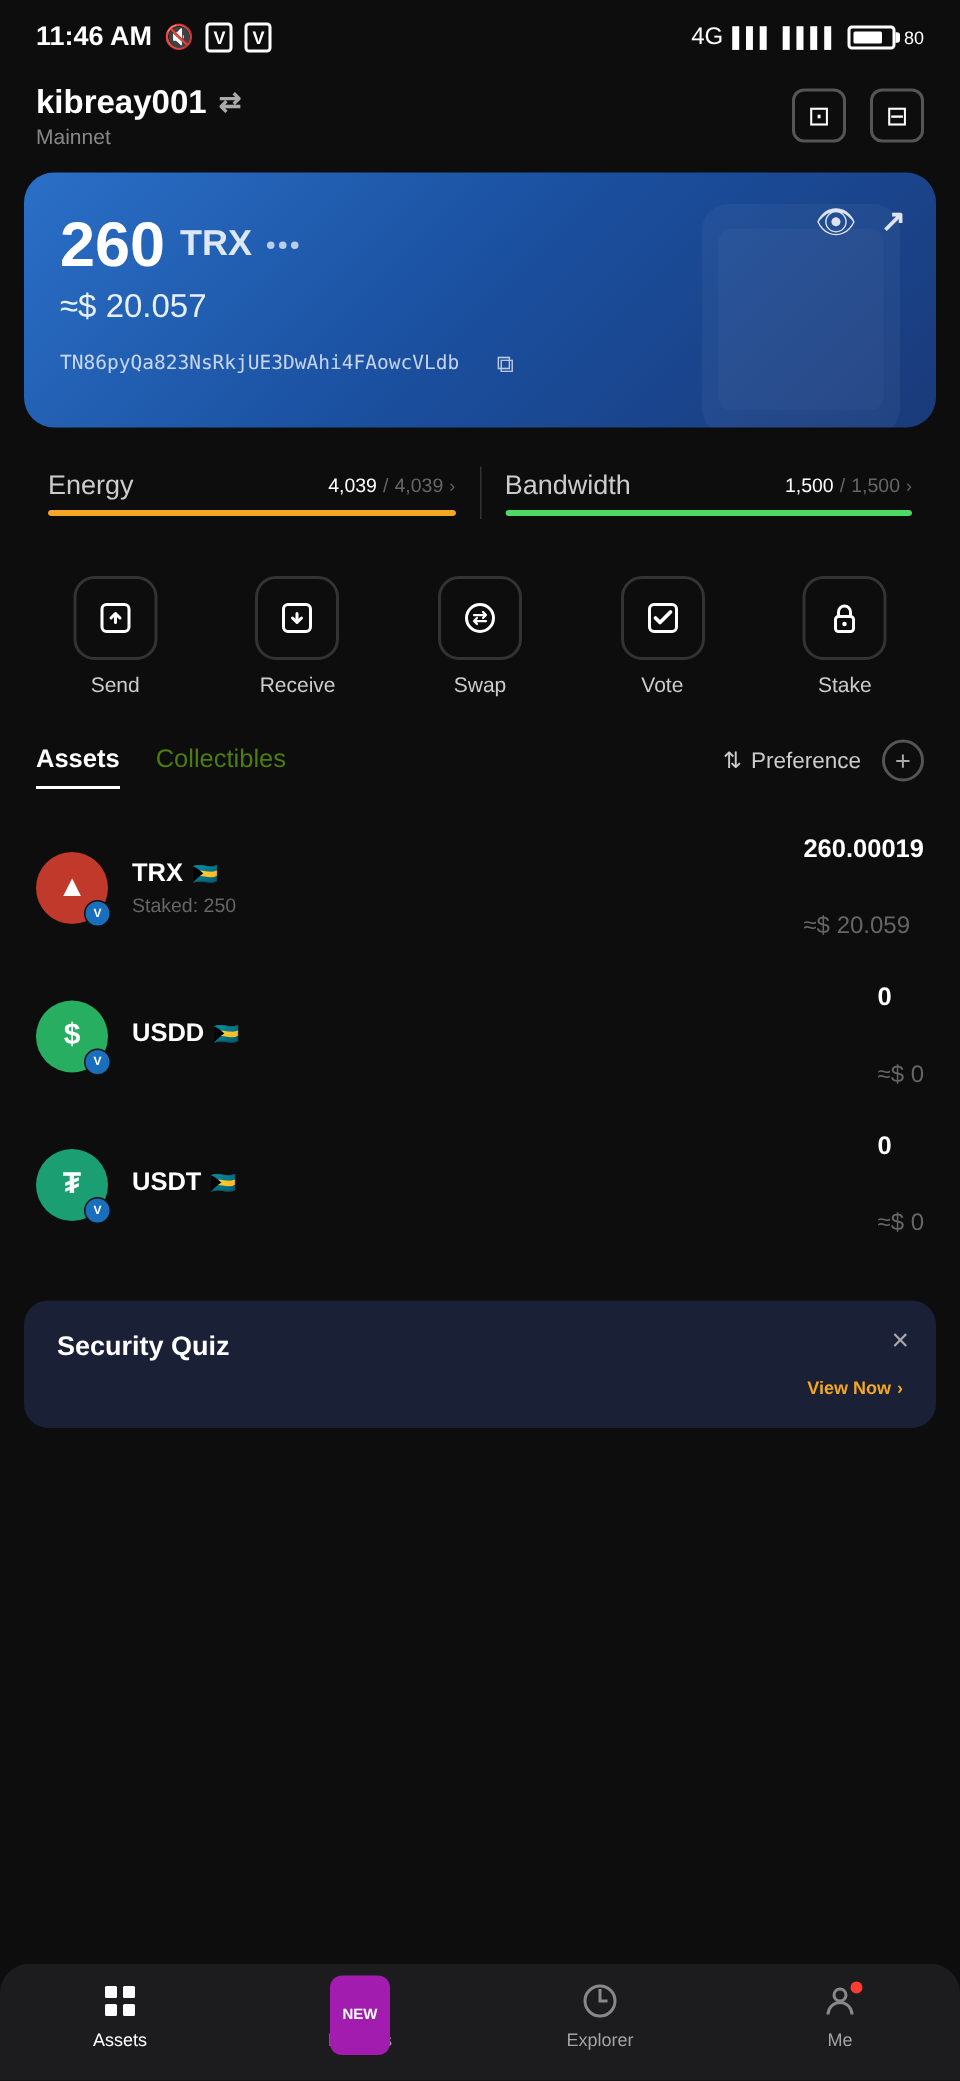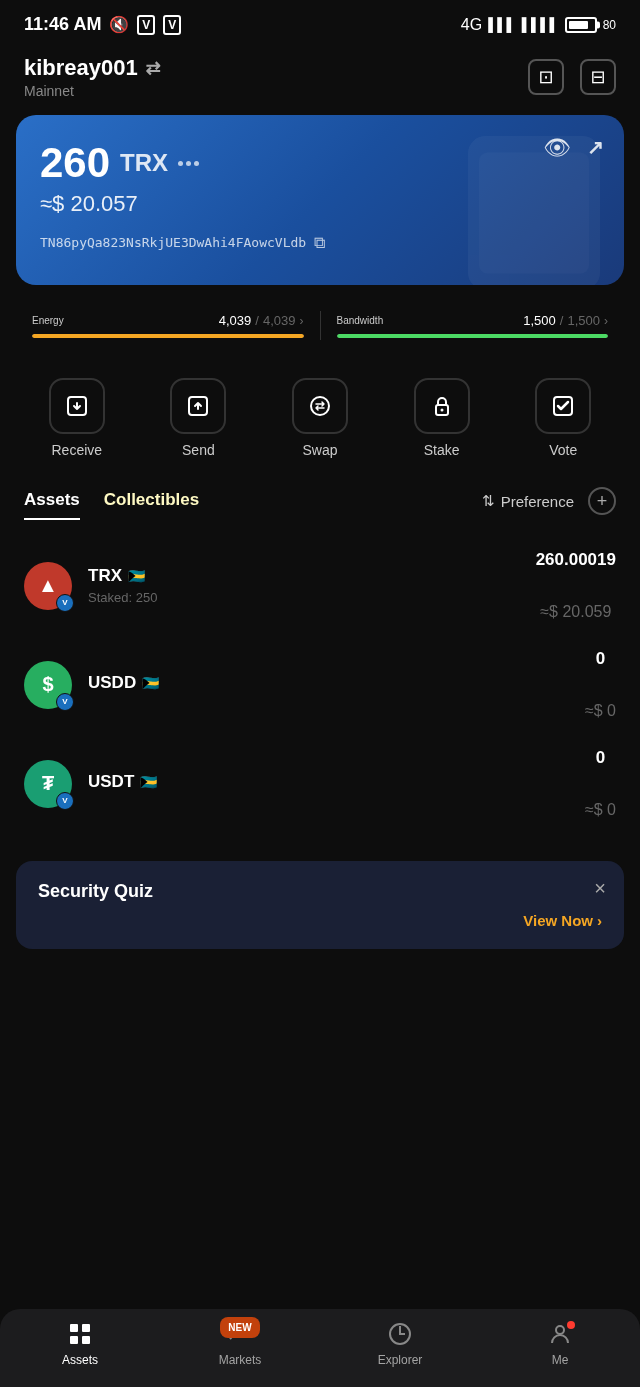--- a/index.html
+++ b/index.html
@@ -167,21 +167,21 @@
       font-size: 22px;
       font-weight: 500;
       color: rgba(255,255,255,0.9);
       margin-bottom: 16px;
     }
     .wallet-address {
       font-size: 13px;
       color: rgba(255,255,255,0.75);
       display: flex;
       align-items: center;
-      gap: 8px;
+      gap: 25px;
       font-family: monospace;
     }
     .copy-icon {
       font-size: 16px;
       cursor: pointer;
       color: rgba(255,255,255,0.7);
     }
 
     
     .resources-row {
@@ -194,21 +194,21 @@
       padding: 12px 16px;
       cursor: pointer;
     }
     .resource-label-row {
       display: flex;
       justify-content: space-between;
       align-items: center;
       margin-bottom: 6px;
     }
     .resource-label {
-      font-size: 10px;
+      font-size: 18px;
       color: #ccc;
     }
     .resource-value {
       font-size: 13px;
       color: #aaa;
       display: flex;
       align-items: flex-end;
       gap: 4px;
     }
     .resource-value .avail {
@@ -281,22 +281,22 @@
       color: #fff;
       padding: 8px 0;
       margin-right: 24px;
       cursor: pointer;
       border-bottom: 2px solid transparent;
     }
     .tab-item.active {
       border-bottom: 2px solid #fff;
     }
     .tab-item.inactive {
-      color: #fef9c3;
-      font-weight: 700;
+      color: #4d7c0f;
+      font-weight: 400;
     }
     .tabs-right {
       margin-left: auto;
       display: flex;
       align-items: center;
       gap: 14px;
     }
     .preference-btn {
       display: flex;
       align-items: center;
@@ -380,21 +380,21 @@
       color: #fff;
     }
     .asset-flag {
       font-size: 14px;
     }
     .asset-sub {
       font-size: 13px;
       color: #666;
     }
     .asset-amounts {
-      text-align: center;
+      text-align: left;
     }
     .asset-amount {
       font-size: 17px;
       font-weight: 700;
       color: #fff;
       margin-bottom: 2px;
     }
     .asset-usd {
       font-size: 16px;
       color: #666;
@@ -424,21 +424,21 @@
       margin-bottom: 10px;
     }
     .quiz-desc {
       font-size: 14px;
       color: #aaa;
       line-height: 1.5;
       margin-bottom: 14px;
     }
     .quiz-link {
       color: #f5a623;
-      font-size: 15px;
+      font-size: 12px;
       font-weight: 600;
       display: flex;
       align-items: center;
       gap: 4px;
       justify-content: flex-end;
       cursor: pointer;
     }
 
     
     .bottom-nav {
@@ -459,25 +459,25 @@
       gap: 6px;
       cursor: pointer;
       min-width: 80px;
     }
     .nav-label {
       font-size: 12px;
       color: #a3a3a3;
     }
     .nav-label.active { color: #fff; }
     .nav-badge-new {
-      background: #c2410c;
+      background: #a21caf;
       color: #fff;
       font-size: 10px;
       font-weight: 700;
-      padding: 5px 8px;
+      padding: 21px 8px;
       border-radius: 8px;
       position: absolute;
       top: -4px;
     }
     .nav-icon-wrap {
       position: relative;
       display: flex;
       justify-content: center;
     }
     .me-dot {
@@ -591,62 +591,62 @@
       <div class="resource-bar-fill bandwidth-fill"></div>
     </div>
   </div>
 </div>
 
 <div class="action-buttons">
   <div class="action-btn">
     <div class="action-btn-icon">
       <svg width="24" height="24" viewBox="0 0 24 24" fill="none">
         <rect x="3" y="3" width="18" height="18" rx="3" stroke="white" stroke-width="2" fill="none"></rect>
-        <path d="M12 9 L12 15 M9 12 L12 15 L15 12" stroke="white" stroke-width="2" stroke-linecap="round" stroke-linejoin="round"></path>
-      </svg>
-    </div>
-    <span class="action-btn-label">Receive</span>
+        <path d="M12 15 L12 9 M9 12 L12 9 L15 12" stroke="white" stroke-width="2" stroke-linecap="round" stroke-linejoin="round"></path>
+      </svg>
+    </div>
+    <span class="action-btn-label">Send</span>
   </div>
   <div class="action-btn">
     <div class="action-btn-icon">
       <svg width="24" height="24" viewBox="0 0 24 24" fill="none">
         <rect x="3" y="3" width="18" height="18" rx="3" stroke="white" stroke-width="2" fill="none"></rect>
-        <path d="M12 15 L12 9 M9 12 L12 9 L15 12" stroke="white" stroke-width="2" stroke-linecap="round" stroke-linejoin="round"></path>
-      </svg>
-    </div>
-    <span class="action-btn-label">Send</span>
+        <path d="M12 9 L12 15 M9 12 L12 15 L15 12" stroke="white" stroke-width="2" stroke-linecap="round" stroke-linejoin="round"></path>
+      </svg>
+    </div>
+    <span class="action-btn-label">Receive</span>
   </div>
   <div class="action-btn">
     <div class="action-btn-icon">
       <svg width="24" height="24" viewBox="0 0 24 24" fill="none">
         <circle cx="12" cy="12" r="9" stroke="white" stroke-width="2"></circle>
         <path d="M8 10 L16 10 M14 8 L16 10 L14 12" stroke="white" stroke-width="1.5" stroke-linecap="round" stroke-linejoin="round"></path>
         <path d="M16 14 L8 14 M10 12 L8 14 L10 16" stroke="white" stroke-width="1.5" stroke-linecap="round" stroke-linejoin="round"></path>
       </svg>
     </div>
     <span class="action-btn-label">Swap</span>
   </div>
   <div class="action-btn">
     <div class="action-btn-icon">
       <svg width="24" height="24" viewBox="0 0 24 24" fill="none">
+        <rect x="3" y="3" width="18" height="18" rx="3" stroke="white" stroke-width="2" fill="none"></rect>
+        <path d="M7 12 L10 15 L17 8" stroke="white" stroke-width="2.5" stroke-linecap="round" stroke-linejoin="round"></path>
+      </svg>
+    </div>
+    <span class="action-btn-label">Vote</span>
+  </div>
+  <div class="action-btn">
+    <div class="action-btn-icon">
+      <svg width="24" height="24" viewBox="0 0 24 24" fill="none">
         <rect x="6" y="11" width="12" height="10" rx="2" stroke="white" stroke-width="2"></rect>
         <path d="M8 11 V8 C8 5.79 9.79 4 12 4 C14.21 4 16 5.79 16 8 V11" stroke="white" stroke-width="2" stroke-linecap="round"></path>
         <circle cx="12" cy="16" r="1.5" fill="white"></circle>
       </svg>
     </div>
     <span class="action-btn-label">Stake</span>
-  </div>
-  <div class="action-btn">
-    <div class="action-btn-icon">
-      <svg width="24" height="24" viewBox="0 0 24 24" fill="none">
-        <rect x="3" y="3" width="18" height="18" rx="3" stroke="white" stroke-width="2" fill="none"></rect>
-        <path d="M7 12 L10 15 L17 8" stroke="white" stroke-width="2.5" stroke-linecap="round" stroke-linejoin="round"></path>
-      </svg>
-    </div>
-    <span class="action-btn-label">Vote</span>
   </div>
 </div>
 
 <div class="tabs-row">
   <div class="tab-item active">Assets</div>
   <div class="tab-item inactive">Collectibles</div>
   <div class="tabs-right">
     <div class="preference-btn">
       <span>⇅</span>
       <span>Preference</span>

